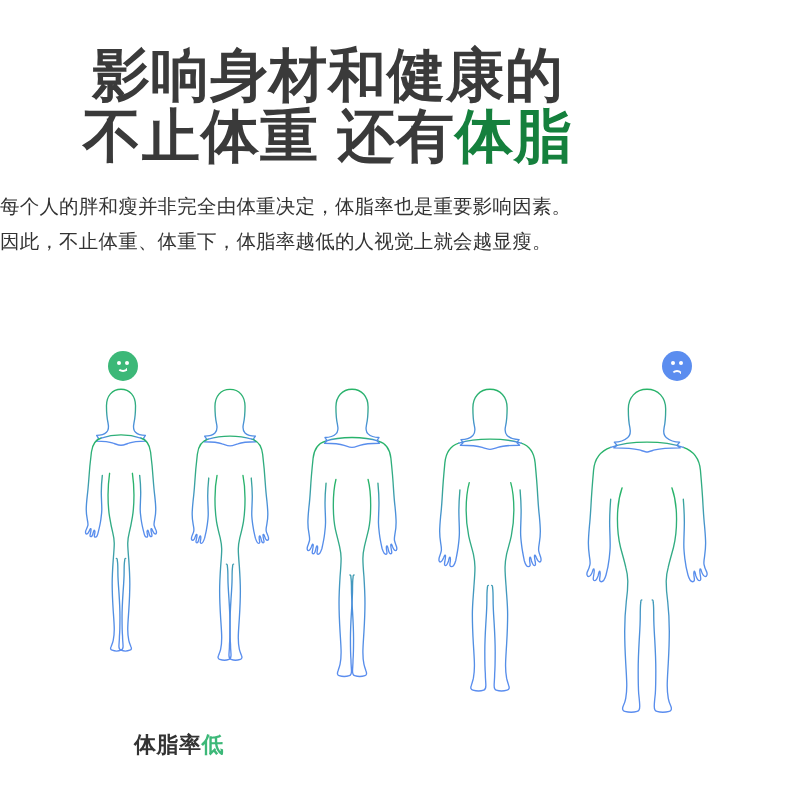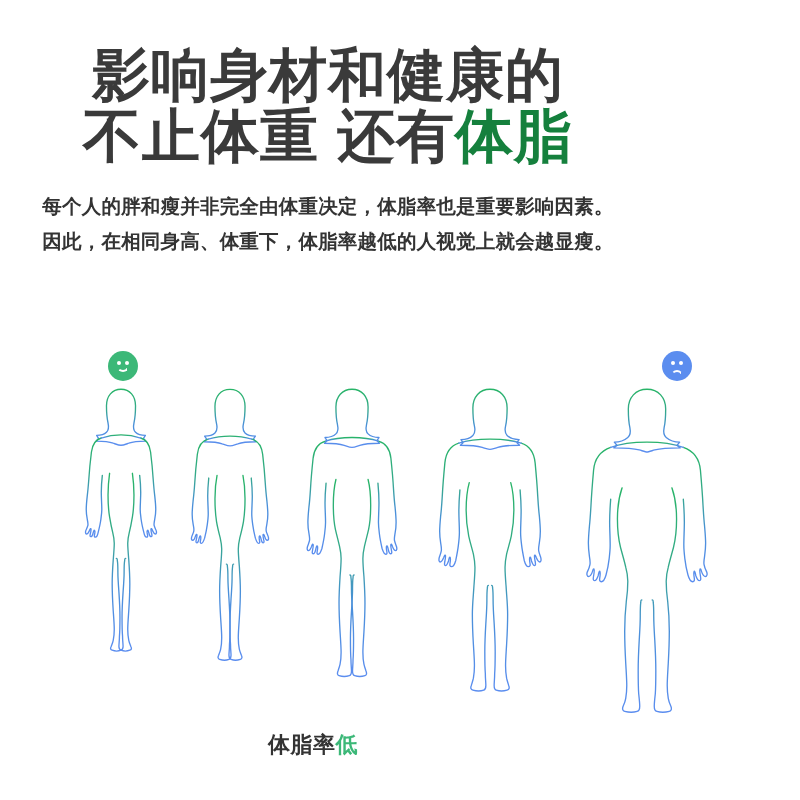--- a/index.html
+++ b/index.html
@@ -41,25 +41,25 @@
     color: #15803d;
   }
   .hl-gap {
     display: inline-block;
     width: 18px;
   }
 
   
   .subtext {
     margin: 22px 0 0 0;
-    text-align: center;
+    text-align: left;
     color: #333333;
     font-size: 19.5px;
     line-height: 1.82;
-    font-weight: 700;
+    font-weight: 400;
     letter-spacing: 0.2px;
   }
   .subtext-line {
     display: block;
     white-space: nowrap;
   }
 
   
   .scale-row {
     position: absolute;
@@ -139,21 +139,21 @@
 
   
   .bottom-axis {
     position: absolute;
     left: 0;
     top: 722px;
     width: 800px;
     height: 46px;
     display: flex;
     align-items: center;
-    justify-content: flex-end;
+    justify-content: center;
   }
   .axis-label {
     flex: 0 0 auto;
     color: #333333;
     font-size: 22px;
     font-weight: 700;
     letter-spacing: 0.5px;
     white-space: nowrap;
   }
   .axis-label .low  { color: #3cb878; }
@@ -170,21 +170,21 @@
 
 <div class="page">
 
   <h1 class="headline">
     <span class="headline-line">影响身材和健康的</span>
     <span class="headline-line"><span>不止体重</span><span class="hl-gap"></span><span>还有</span><span class="hl-accent">体脂</span></span>
   </h1>
 
   <p class="subtext">
     <span class="subtext-line">每个人的胖和瘦并非完全由体重决定，体脂率也是重要影响因素。</span>
-    <span class="subtext-line">因此，在相同身高、体重下，体脂率越低的人视觉上就会越显瘦。</span>
+    <span class="subtext-line">因此，不止体重、体重下，体脂率越低的人视觉上就会越显瘦。</span>
   </p>
 
   <div class="scale-row">
 
     <div class="face face-happy">
       <span class="eye left"></span>
       <span class="eye right"></span>
       <span class="mouth"></span>
     </div>
 

